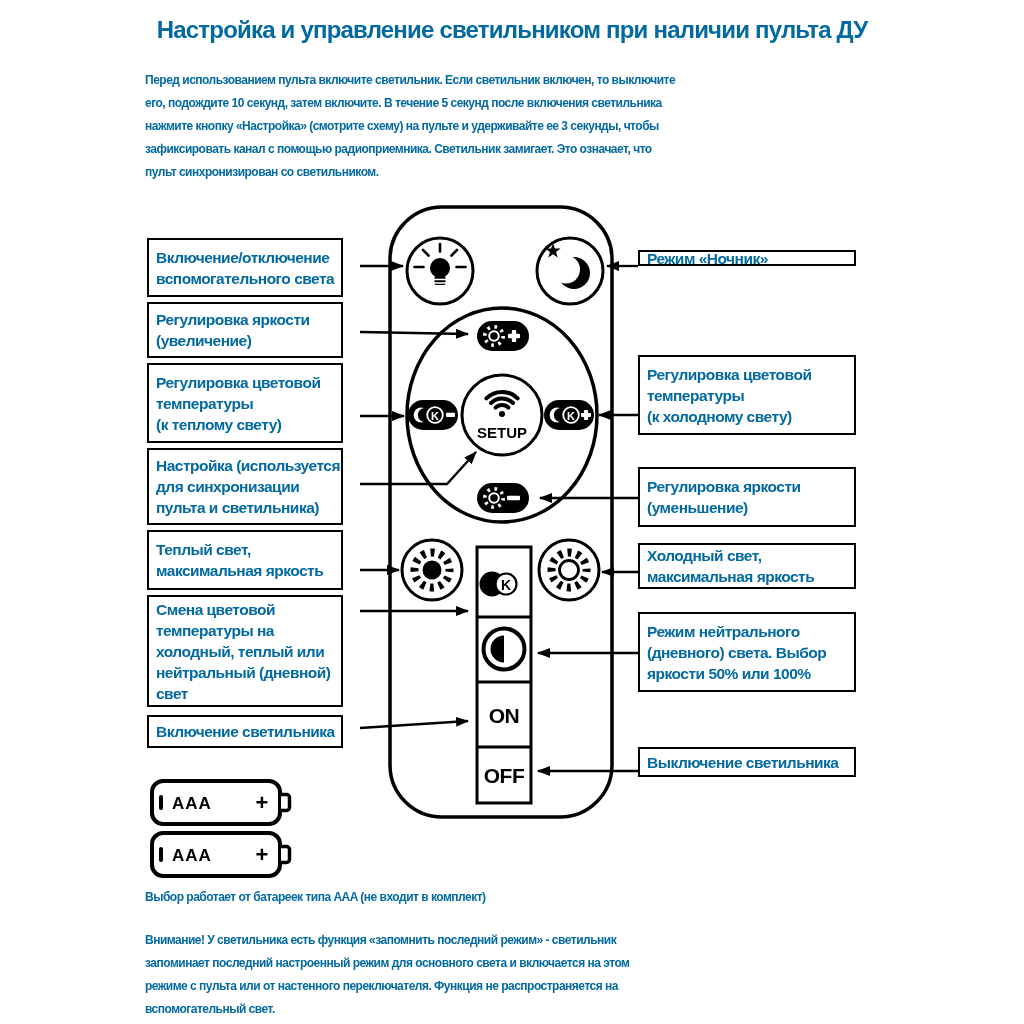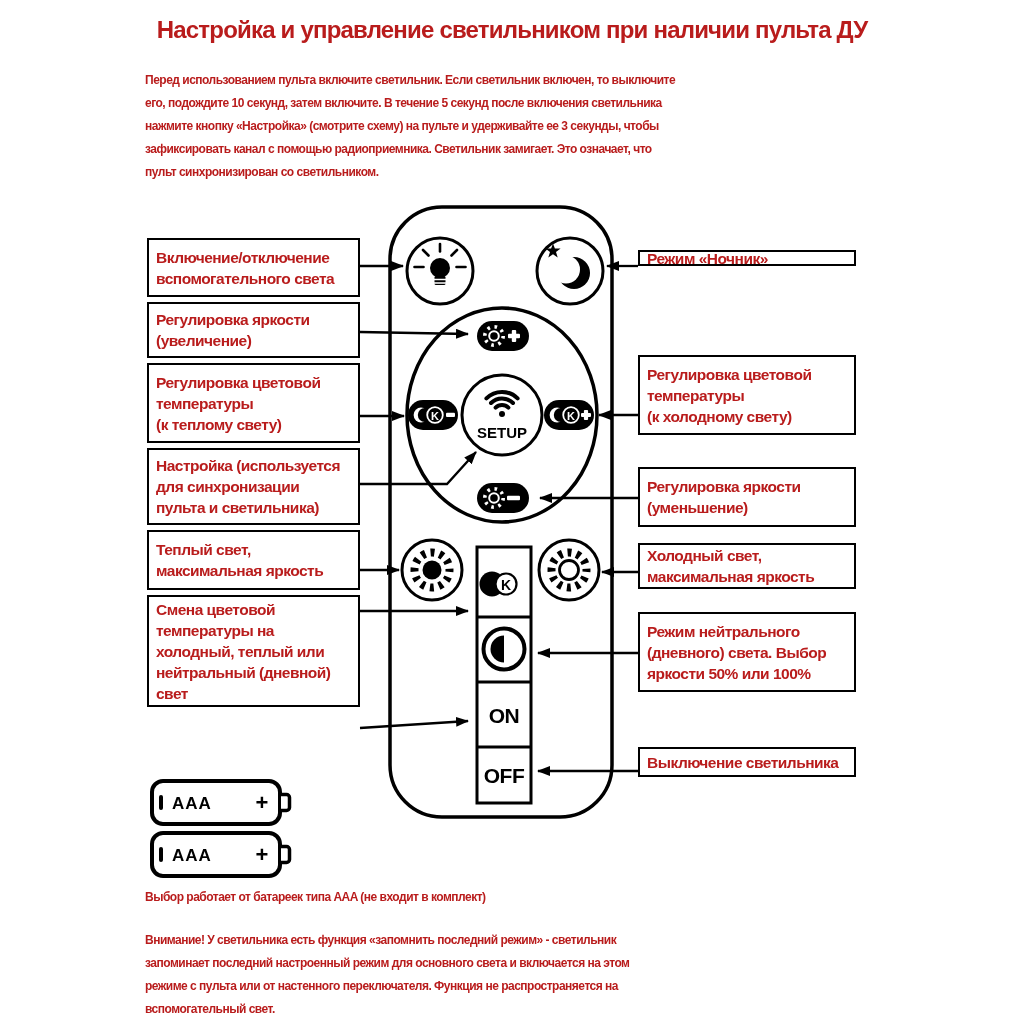--- a/index.html
+++ b/index.html
@@ -1,28 +1,28 @@
 <!DOCTYPE html>
 <html><head>
 <meta charset="utf-8">
 <style>
   html,body{margin:0;padding:0;background:#fff;}
   .page{position:relative;width:1024px;height:1024px;background:#fff;overflow:hidden;
-        font-family:"Liberation Sans",sans-serif;font-weight:700;color:#b91c1c;}
+        font-family:"Liberation Sans",sans-serif;font-weight:700;color:#0369a1;}
   .title{position:absolute;top:16px;left:0;width:100%;text-align:center;
          font-size:24px;letter-spacing:-0.8px;}
   .para{position:absolute;left:145px;font-size:12px;line-height:23px;
         letter-spacing:-0.5px;white-space:pre;}
   #intro{top:69px;}
   #battery-note{top:886px;}
   #warning{top:929px;}
   .callout{position:absolute;border:2.5px solid #000;background:#fff;display:flex;
            align-items:center;padding:0 7px;font-size:15.5px;line-height:21px;
            letter-spacing:-0.5px;white-space:pre;box-sizing:border-box;}
-  .cl{left:147px;width:213px;}
+  .cl{left:147px;width:196px;}
   .cr{left:638px;width:218px;}
   svg{position:absolute;left:0;top:0;}
   svg text{font-family:"Liberation Sans",sans-serif;font-weight:700;fill:#000;}
   svg .wt{fill:#fff;}
 </style>
 </head>
 <body>
 
 <div class="page">
 
@@ -43,20 +43,21 @@
   <div class="callout cl" style="top:448px;height:77px;">Настройка (используется
 для синхронизации
 пульта и светильника)</div>
   <div class="callout cl" style="top:530px;height:60px;">Теплый свет,
 максимальная яркость</div>
   <div class="callout cl" style="top:595px;height:112px;">Смена цветовой
 температуры на
 холодный, теплый или
 нейтральный (дневной)
 свет</div>
+  <div class="callout cl" style="top:715px;height:33px;">Включение светильника</div>
 
   <div class="callout cr" style="top:250px;height:16px;">Режим «Ночник»</div>
   <div class="callout cr" style="top:355px;height:80px;">Регулировка цветовой
 температуры
 (к холодному свету)</div>
   <div class="callout cr" style="top:467px;height:60px;">Регулировка яркости
 (уменьшение)</div>
   <div class="callout cr" style="top:543px;height:46px;">Холодный свет,
 максимальная яркость</div>
   <div class="callout cr" style="top:612px;height:80px;">Режим нейтрального

